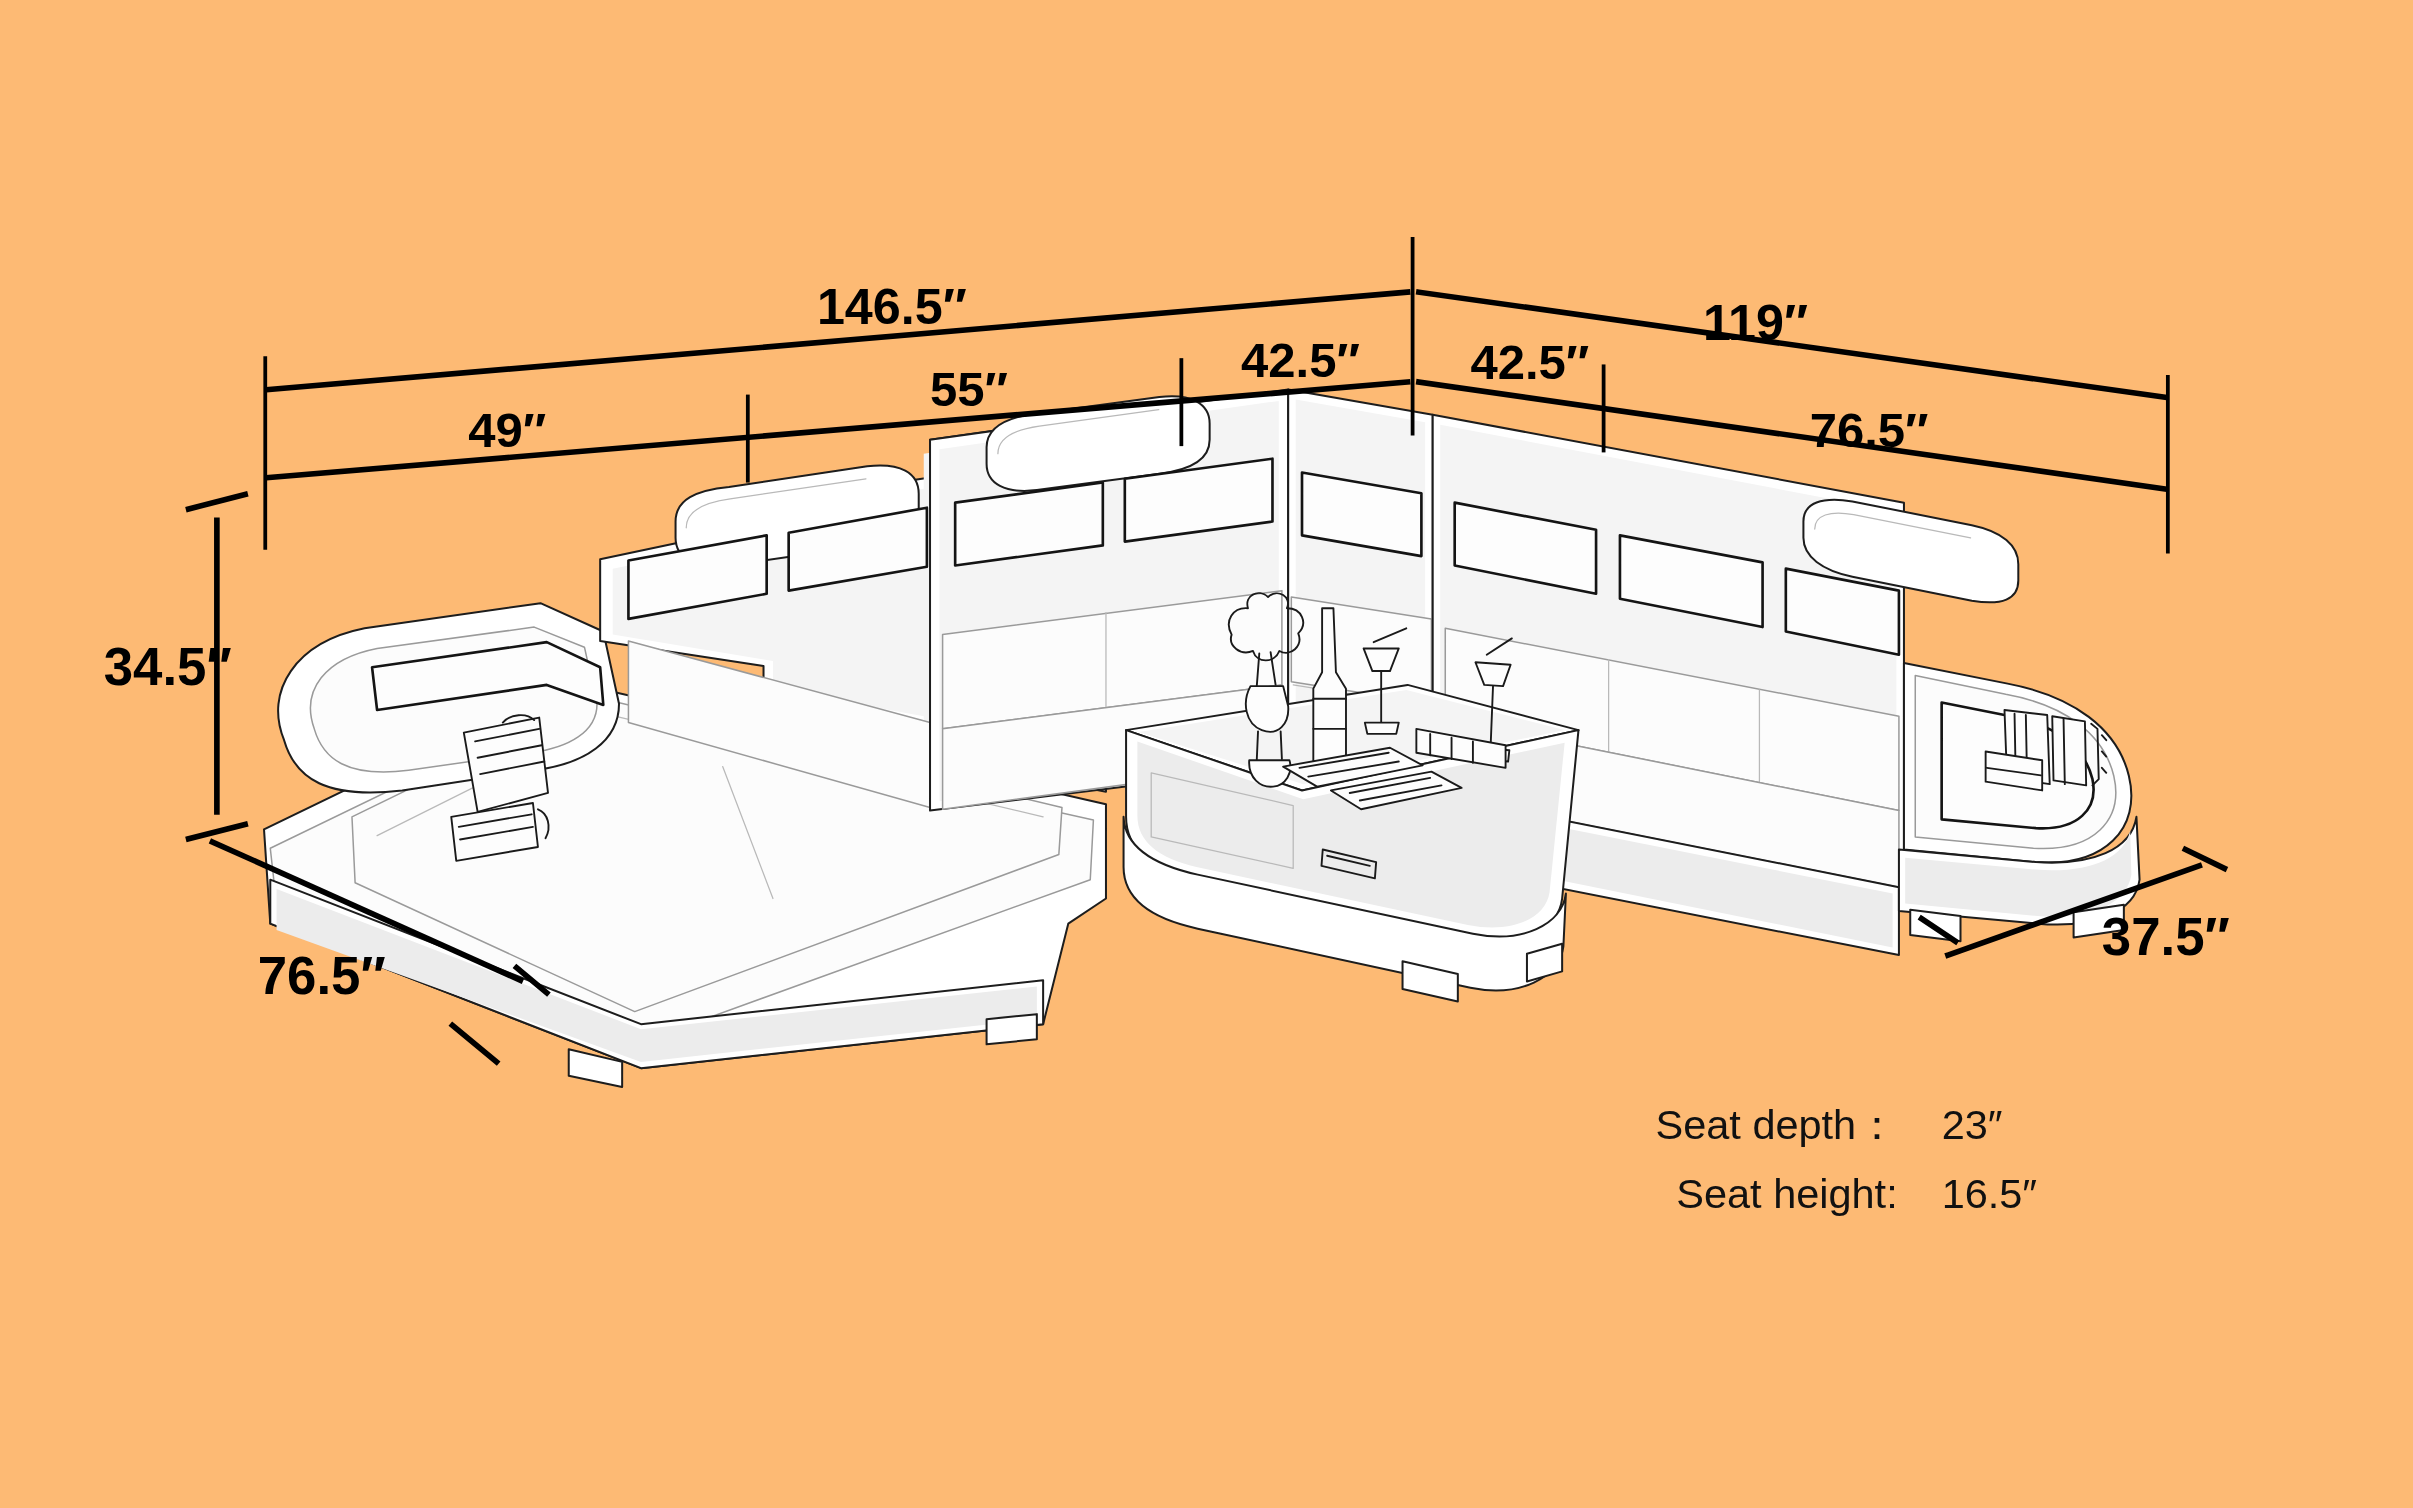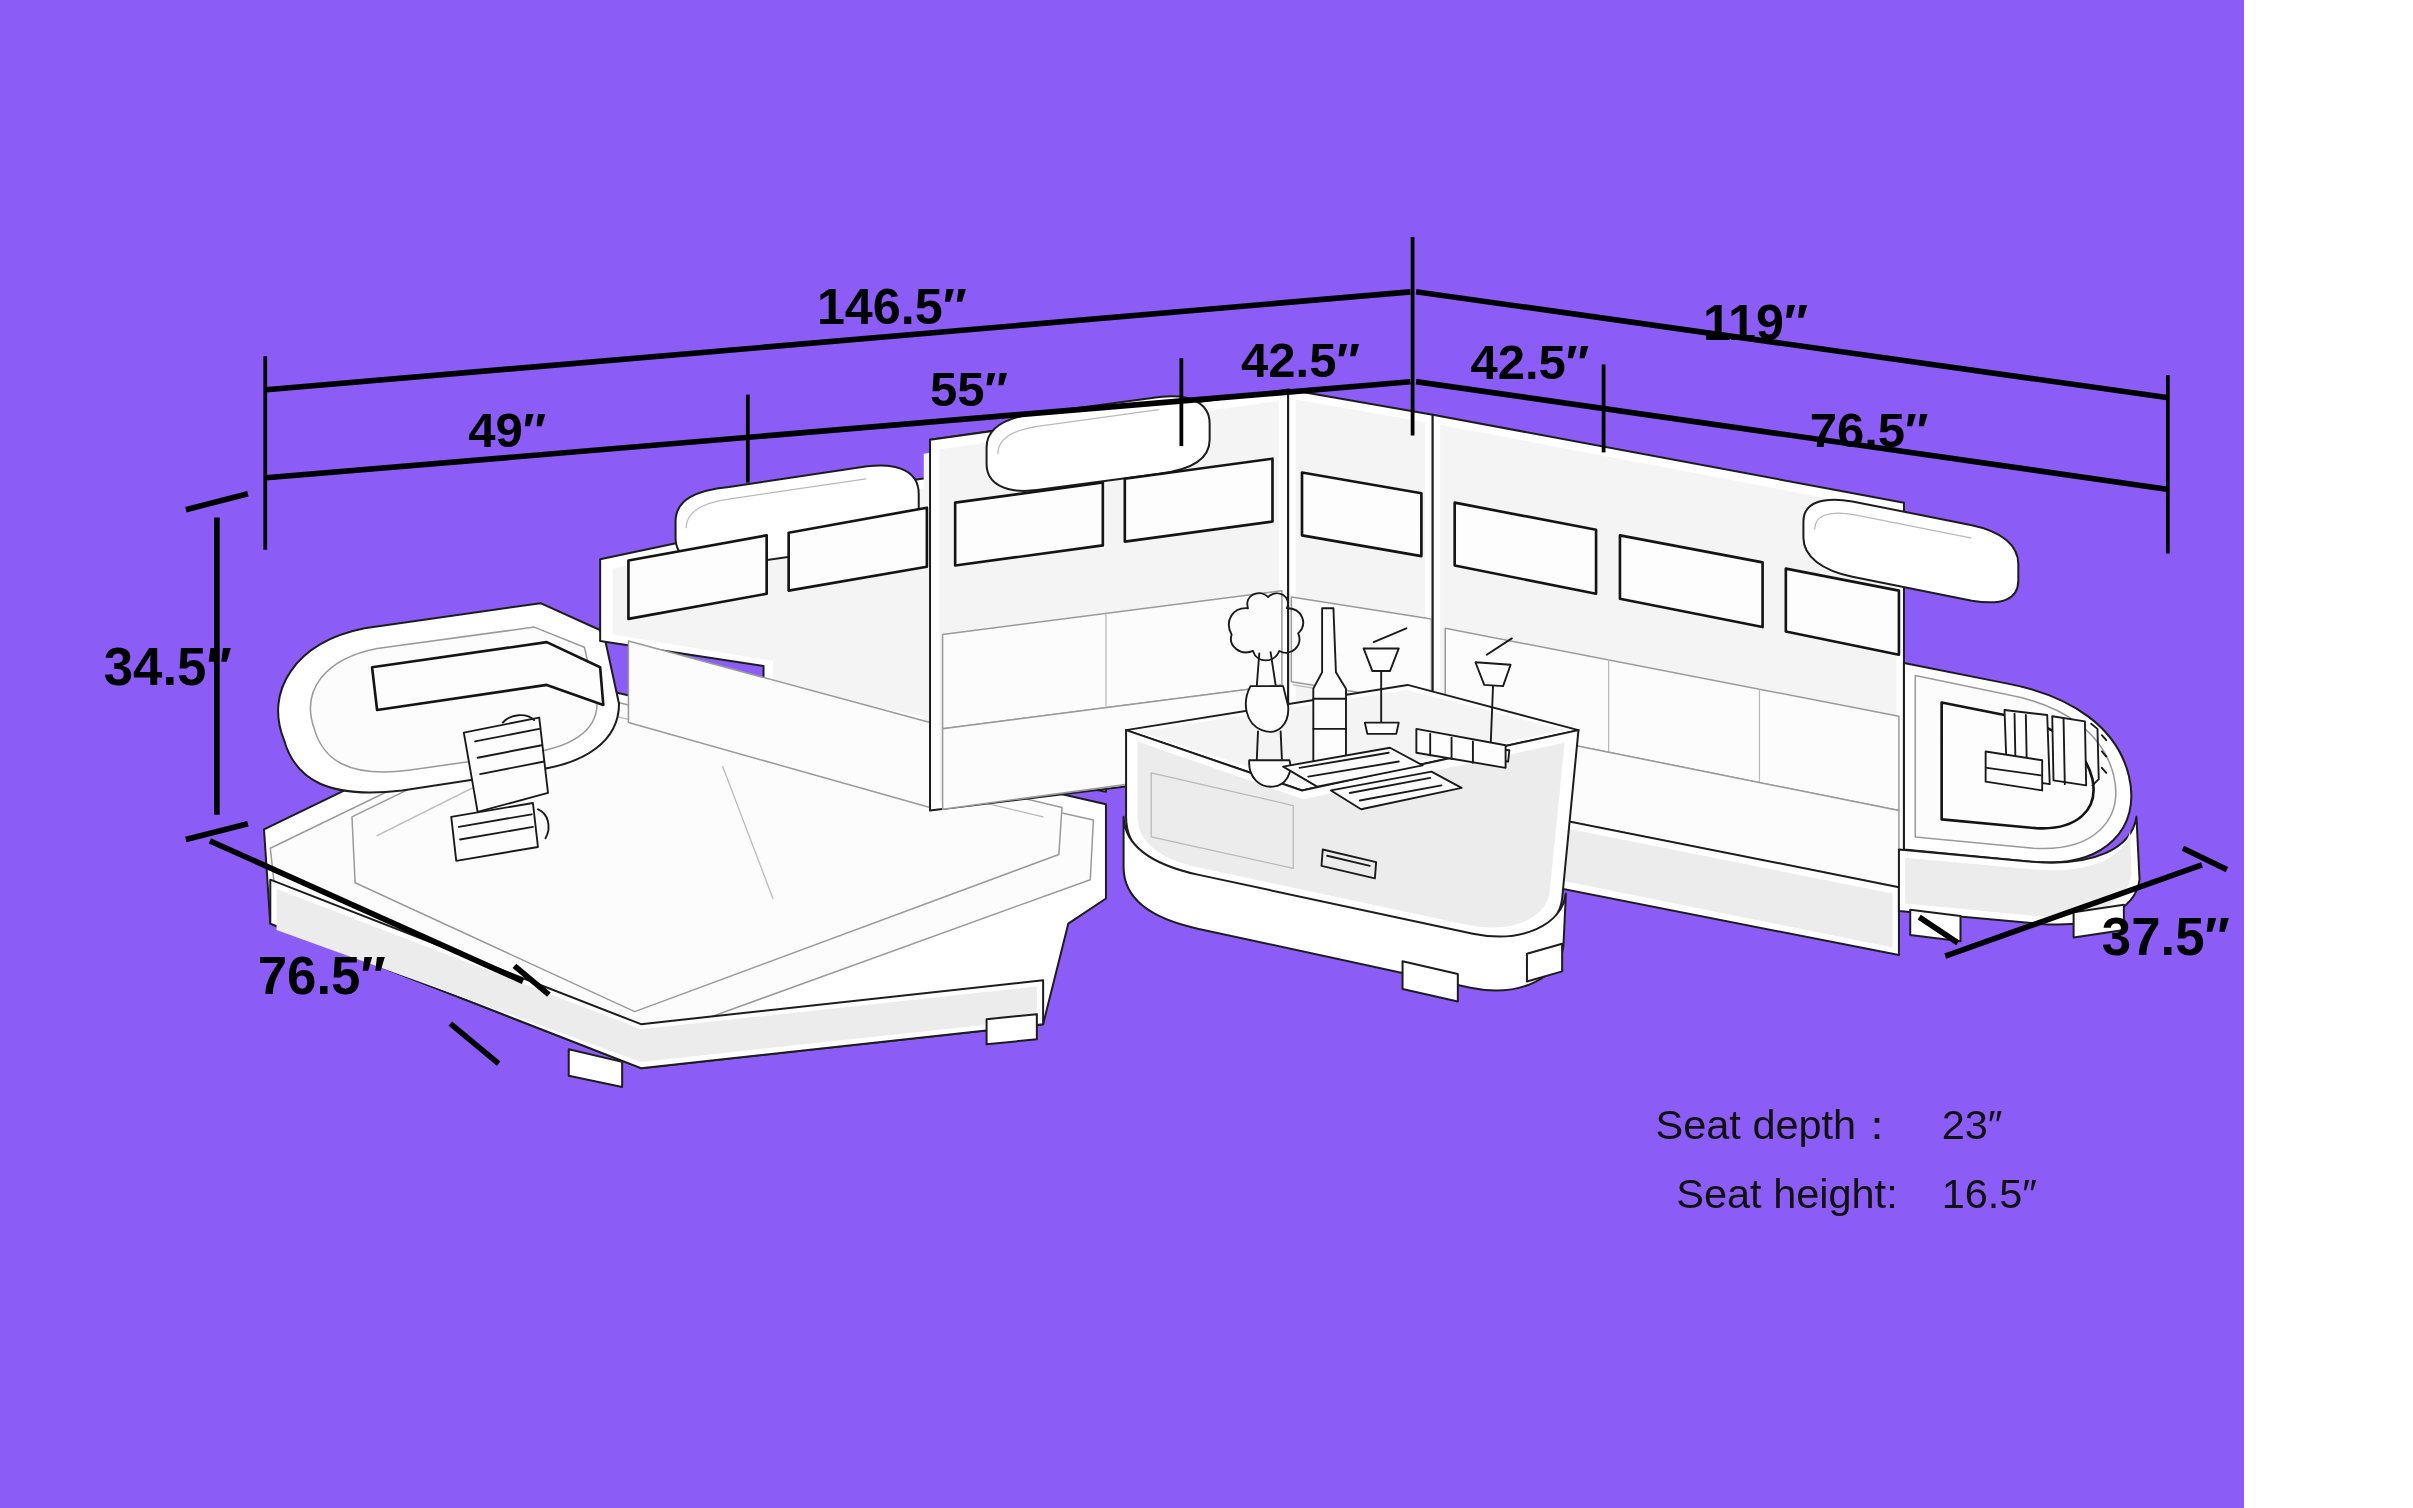--- a/index.html
+++ b/index.html
@@ -2,23 +2,23 @@
 <html style="font-size:10px"><head>
 <meta charset="utf-8">
 <style>
   html, body {
     margin: 0;
     padding: 0;
     background: #ffffff;
   }
   #page {
     position: relative;
-    width: 2244px;
+    width: 2413px;
     height: 1508px;
-    background: #8b5cf6;
+    background: #fdba74;
     overflow: hidden;
     font-family: "Liberation Sans", sans-serif;
   }
   #canvas {
     position: absolute;
     left: 0; top: 0;
     width: 2413px;
     height: 1508px;
     display: block;
   }

